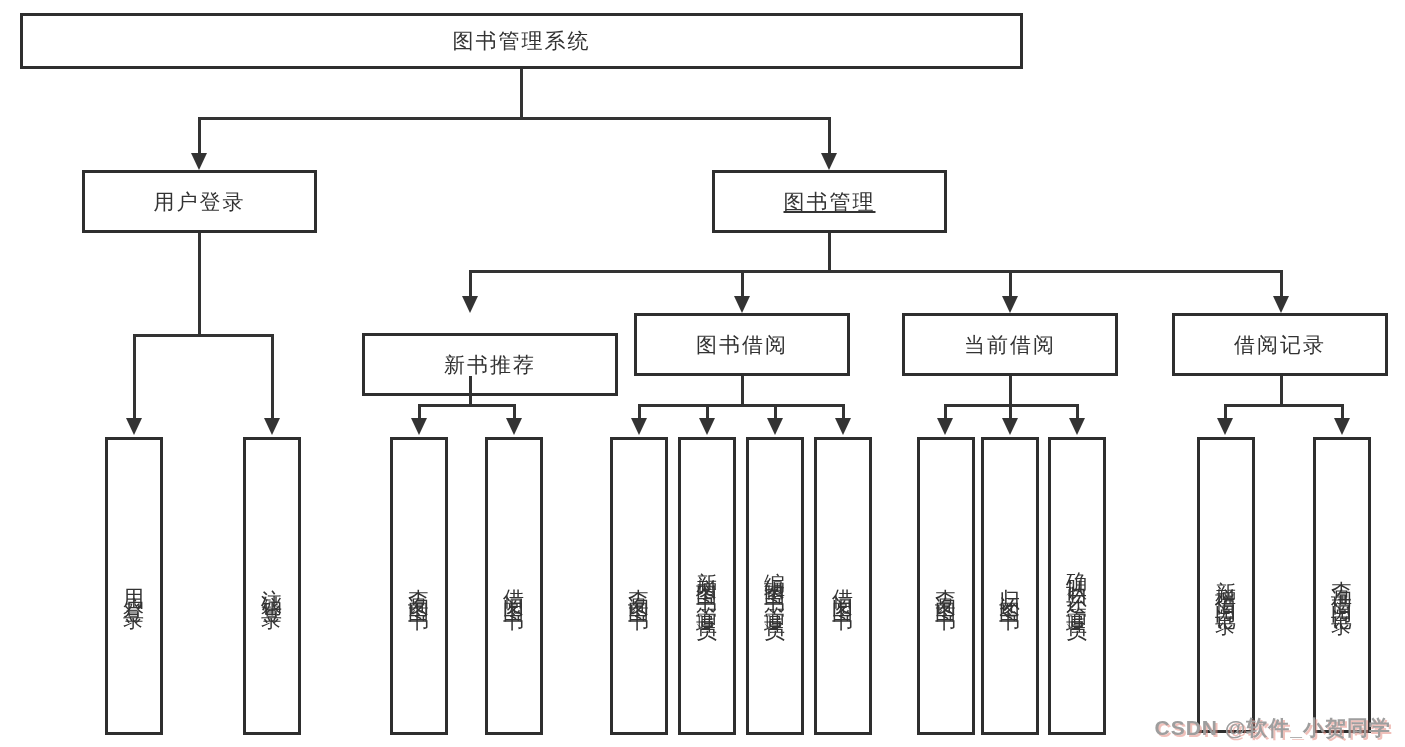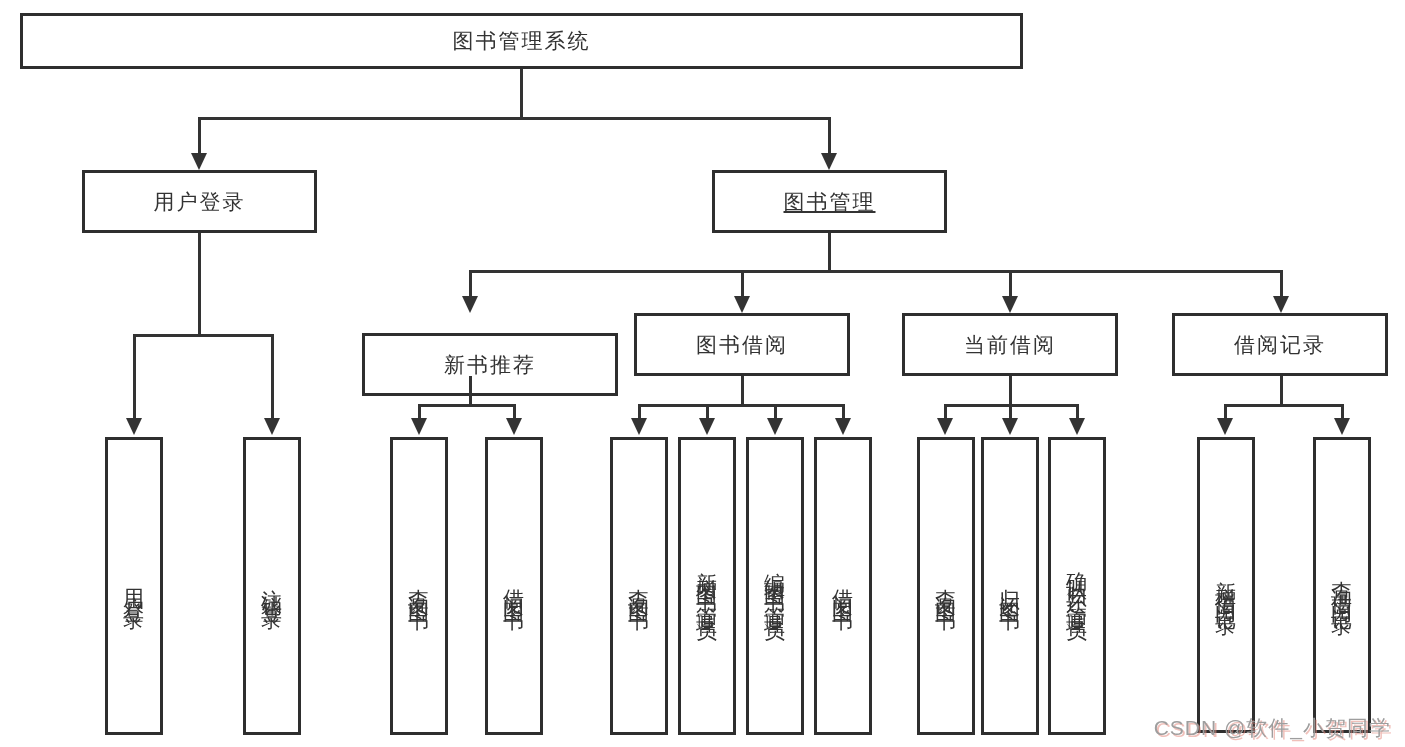--- a/index.html
+++ b/index.html
@@ -59,20 +59,21 @@
   .watermark{
     position:absolute;
     right:14px;
     bottom:5px;
     font-size:21px;
     color:#9e9e9e;
     letter-spacing:1px;
     text-shadow:2px 2px 0 rgba(227,140,130,0.55);
     z-index:10;
     white-space:nowrap;
+    font-weight:bold;
   }
 </style>
 </head>
 <body>
 
 <div class="canvas">
 
   <div class="box" style="left:20px;top:13px;width:1003px;height:56px;">图书管理系统</div>
 
   <div class="line" style="left:519.5px;top:69px;width:3px;height:50px;"></div>

